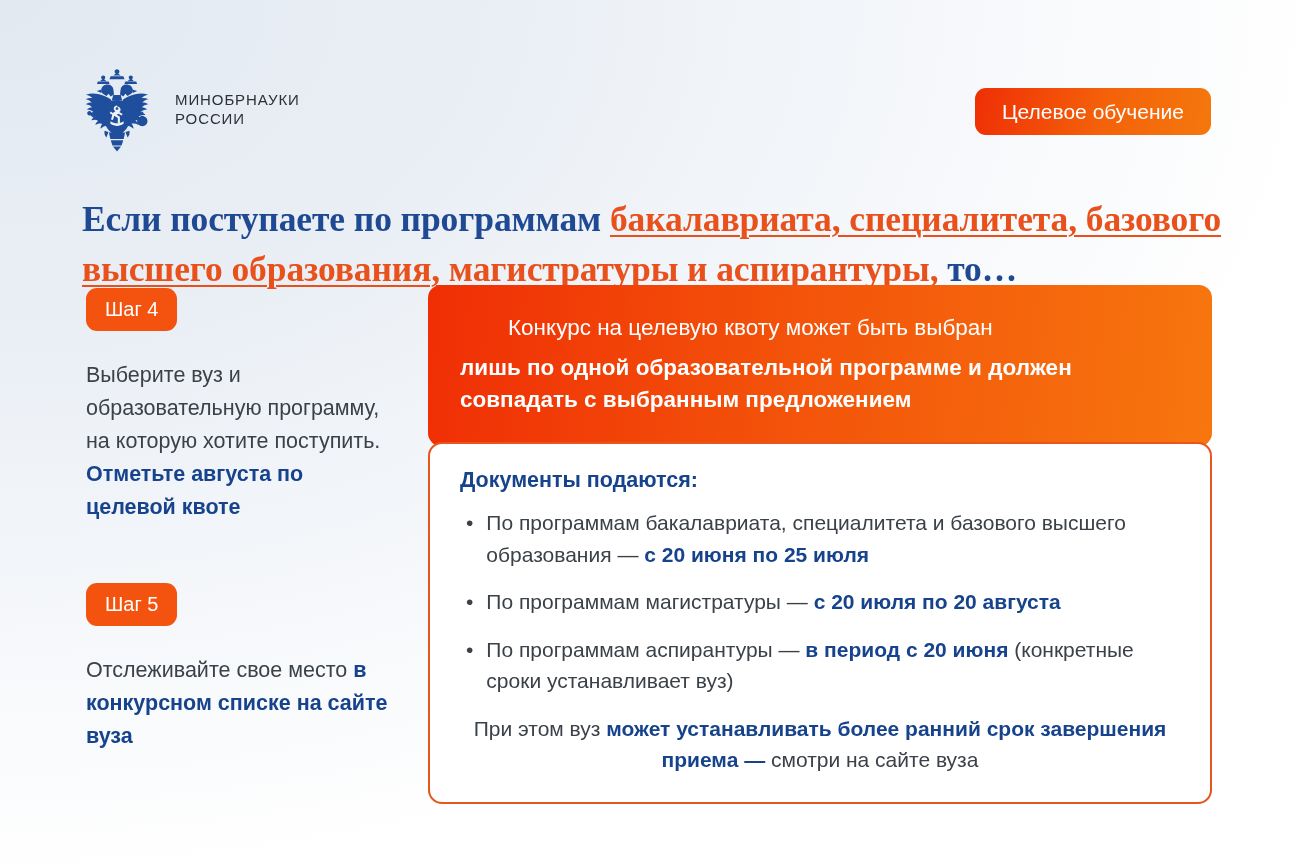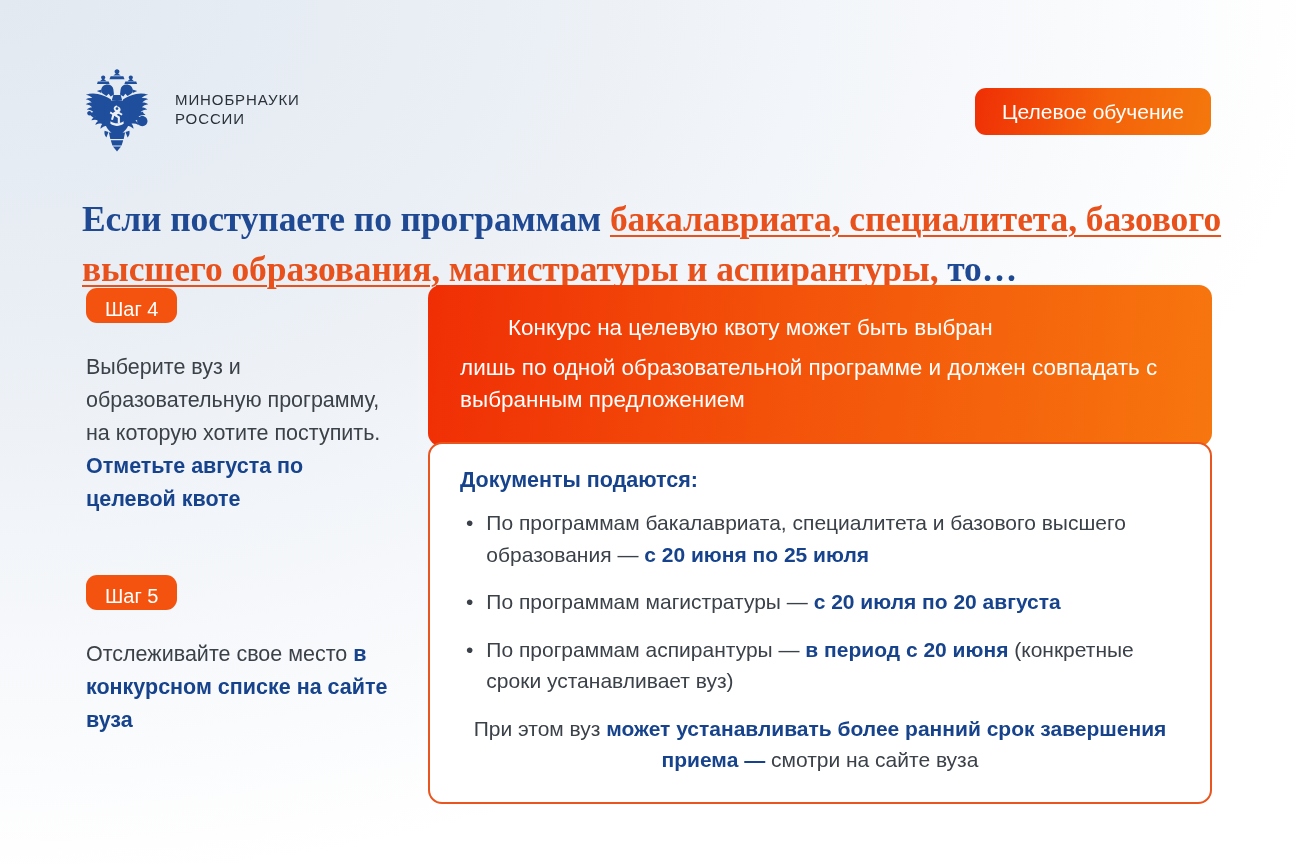--- a/index.html
+++ b/index.html
@@ -100,21 +100,21 @@
     position: absolute;
     left: 86px; top: 288px;
     width: 305px;
   }
   .step-badge {
     display: inline-block;
     background: #f4530f;
     color: #ffffff;
     font-size: 20px;
     line-height: 1;
-    padding: 11px 19px 4px;
+    padding: 11px 19px 12px;
     border-radius: 11px;
   }
   .step-text {
     margin-top: 28px;
     font-size: 21.5px;
     line-height: 1.53;
     color: #3b4148;
   }
   .step-text b {
     color: #16438c;
@@ -135,21 +135,21 @@
     background: linear-gradient(95deg, #f02e05 0%, #f3520a 45%, #f7760e 100%);
     color: #ffffff;
   }
   #callout .lead {
     font-size: 22.5px;
     line-height: 1.42;
     margin-left: 48px;
   }
   #callout .strong {
     font-size: 22.5px;
-    font-weight: normal;
+    font-weight: bold;
     line-height: 1.42;
     margin-top: 8px;
   }
 
   
   #docs {
     position: absolute;
     left: 428px; top: 442px;
     width: 784px;
     box-sizing: border-box;

